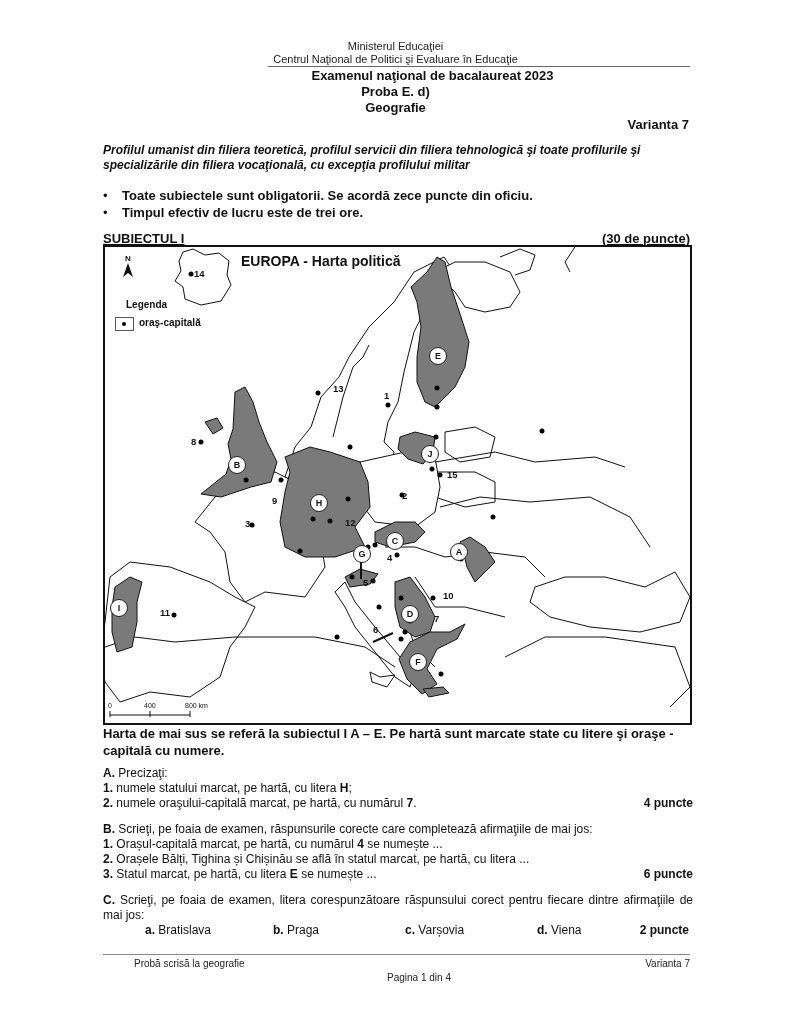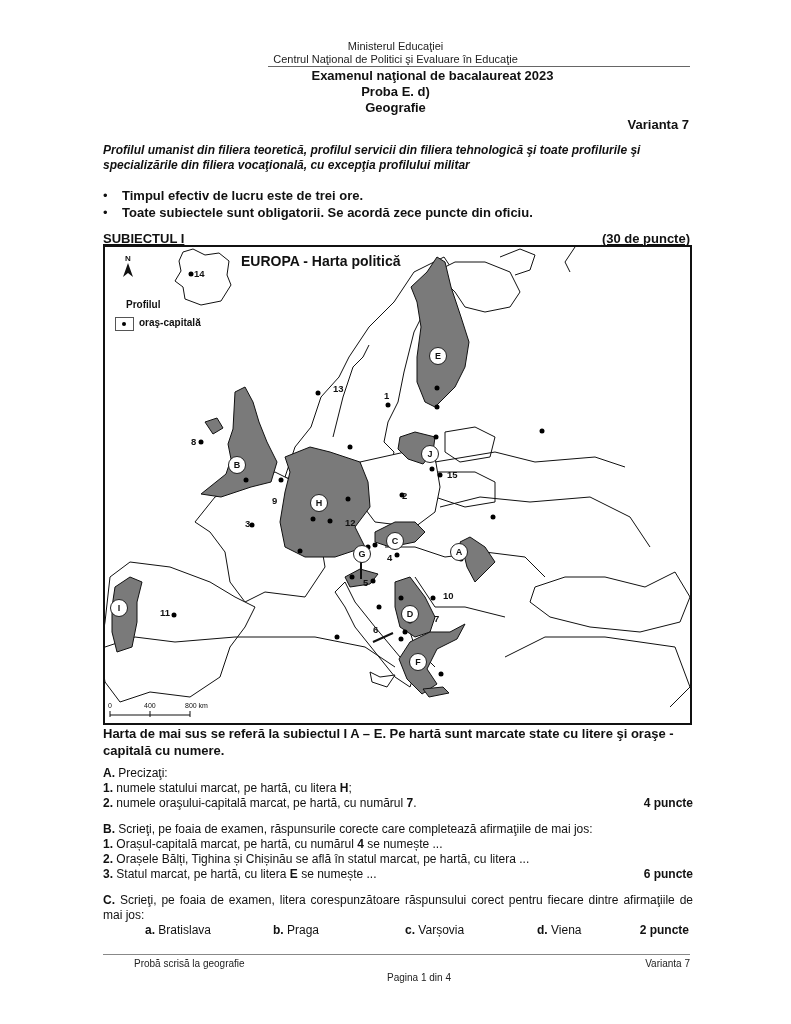--- a/index.html
+++ b/index.html
@@ -39,22 +39,22 @@
 <div class="abs hdr-small center" style="top:53px;">Centrul Naţional de Politici şi Evaluare în Educaţie</div>
 <div class="abs hdr-rule"></div>
 <div class="abs title center" style="top:68px;margin-left:37px;">Examenul naţional de bacalaureat 2023</div>
 <div class="abs title center" style="top:84px;">Proba E. d)</div>
 <div class="abs title center" style="top:100px;">Geografie</div>
 <div class="abs variant">Varianta 7</div>
 
 <div class="abs profile">Profilul umanist din filiera teoretică, profilul servicii din filiera tehnologică şi toate profilurile şi specializările din filiera vocaţională, cu excepţia profilului militar</div>
 
 <div class="abs bullets">
+  <div>Toate subiectele sunt obligatorii. Se acordă zece puncte din oficiu.</div>
   <div>Timpul efectiv de lucru este de trei ore.</div>
-  <div>Toate subiectele sunt obligatorii. Se acordă zece puncte din oficiu.</div>
 </div>
 
 <div class="abs subj">
   <span class="subj-left">SUBIECTUL I</span>
   <span class="subj-right">(30 de puncte)</span>
 </div>
 
 <div class="abs map-frame">
   <svg width="585" height="476" viewBox="0 0 585 476" style="position:absolute;left:0;top:0;">
     <g fill="none" stroke="#111" stroke-width="1">
@@ -168,21 +168,21 @@
       <path d="M256,313 L256,332"></path>
       <path d="M268,395 L288,386"></path>
     </g>
   </svg>
 
   <div class="map-text" style="left:20px;top:7px;font-size:8px;">N</div>
   <svg style="position:absolute;left:18px;top:16px;" width="10" height="14">
       <path d="M5,0 L10,14 L5,10 L0,14z" fill="#111"></path>
     </svg>
   <div class="map-text" style="left:136px;top:6px;font-size:14px;">EUROPA - Harta politică</div>
-  <div class="map-text" style="left:21px;top:52px;font-size:10px;">Profilul</div>
+  <div class="map-text" style="left:21px;top:52px;font-size:10px;">Legenda</div>
   <div class="legend-box">
       <div class="legend-dot"></div>
     </div>
   <div class="map-text" style="left:34px;top:70px;font-size:10px;">oraş-capitală</div>
 
   <div class="map-text lbl" style="left:89px;top:21px;">14</div>
   <div class="map-text lbl" style="left:228px;top:136px;">13</div>
   <div class="map-text lbl" style="left:279px;top:143px;">1</div>
   <div class="map-text lbl" style="left:86px;top:189px;">8</div>
   <div class="map-text lbl" style="left:342px;top:222px;">15</div>

